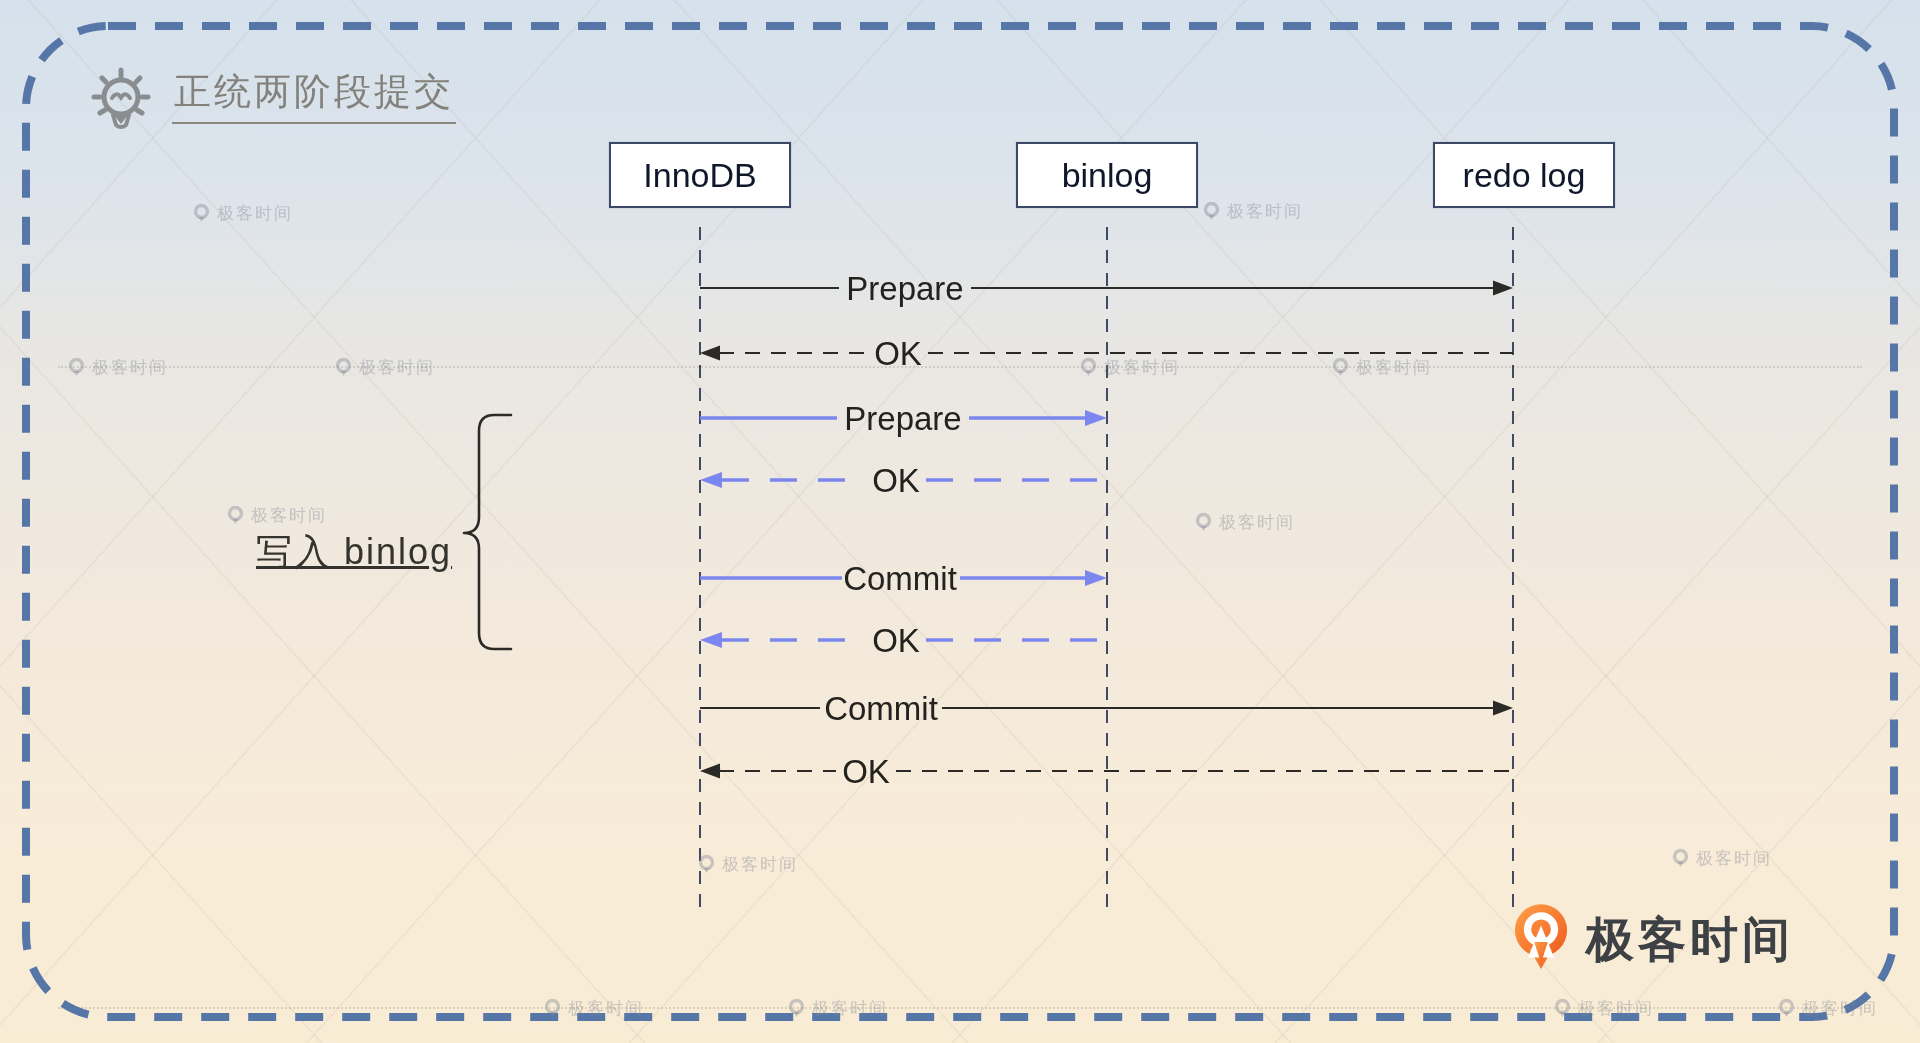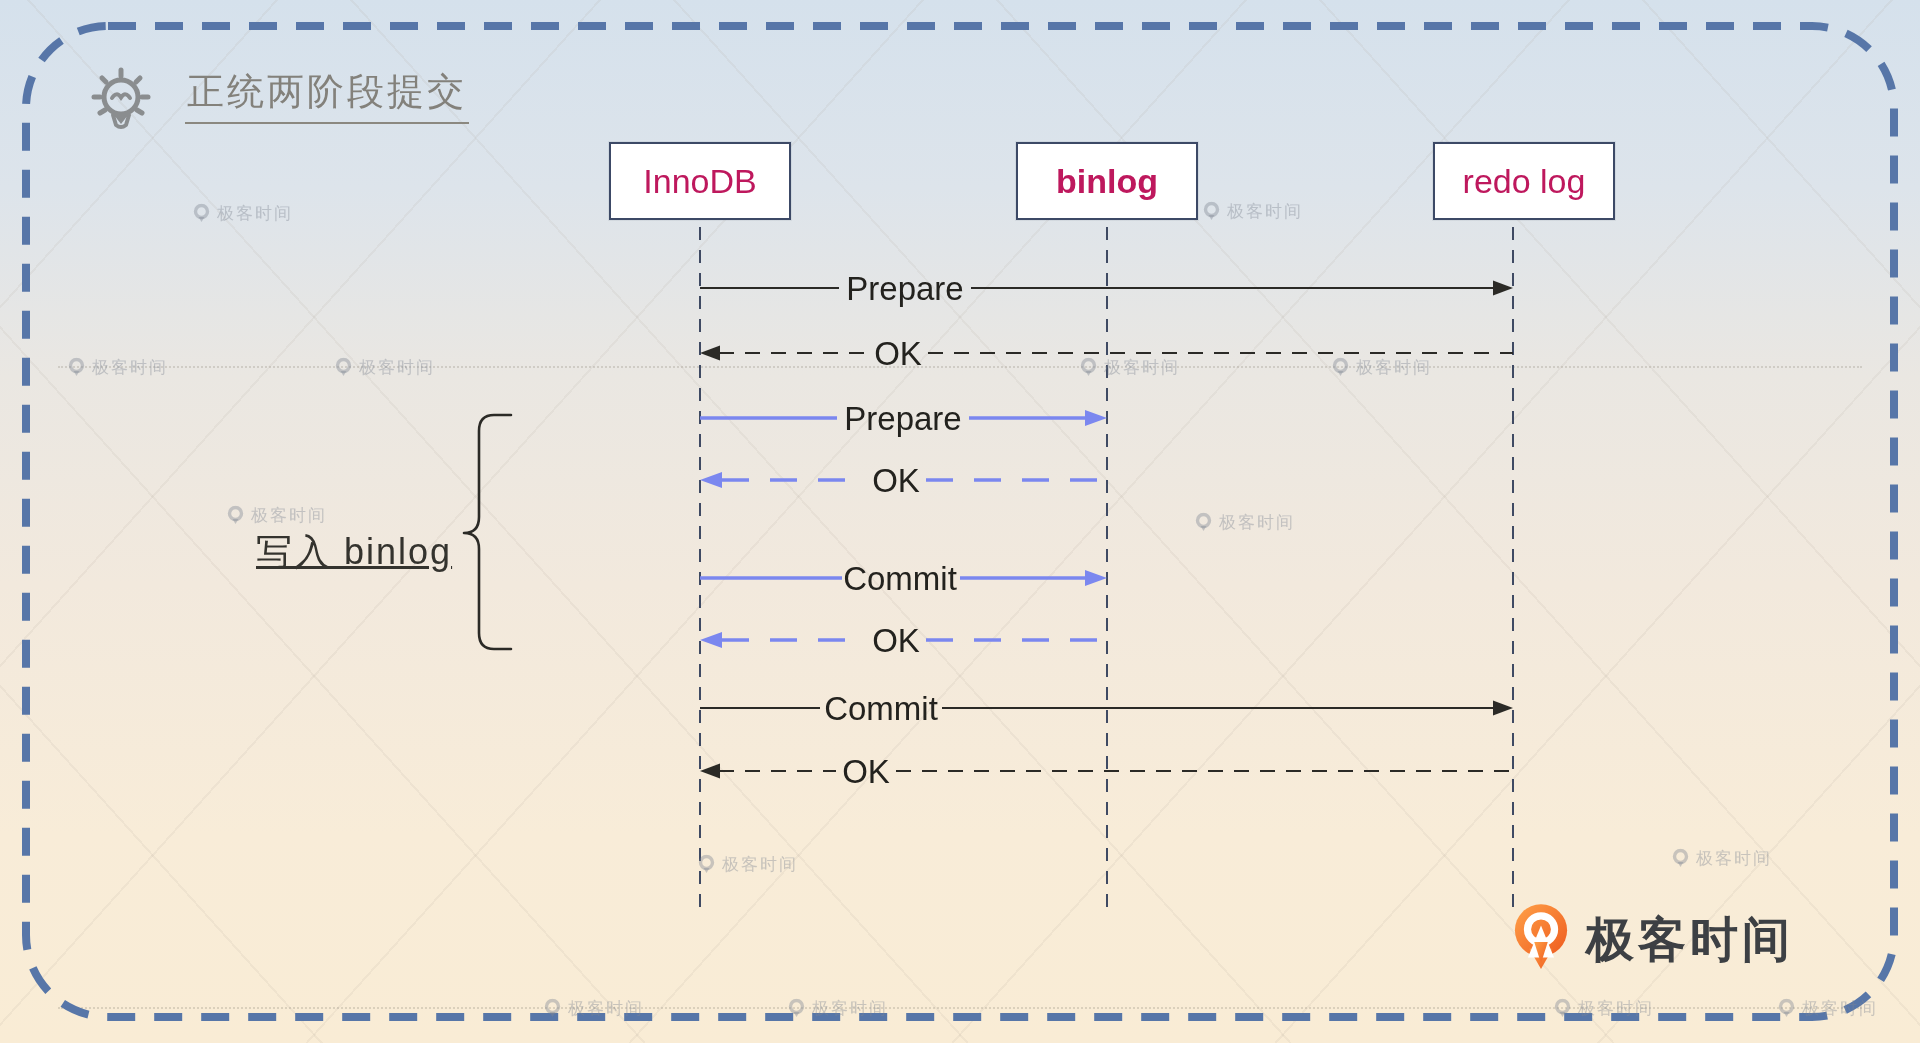--- a/index.html
+++ b/index.html
@@ -13,33 +13,33 @@
     position:absolute; inset:0; pointer-events:none; opacity:.55;
     background-image:
       repeating-linear-gradient(48deg, rgba(168,158,146,0) 0 238px, rgba(168,158,146,.22) 238px 240px),
       repeating-linear-gradient(-48deg, rgba(168,158,146,0) 0 238px, rgba(168,158,146,.22) 238px 240px);
   }
   .dotrow{position:absolute; left:58px; width:1804px; height:0;
     border-top:2px dotted rgba(150,143,130,.30);}
   
   svg.frame,svg.diagram{position:absolute; left:0; top:0;}
   
-  .header{position:absolute; left:88px; top:66px; display:flex; align-items:flex-start; gap:31px;}
+  .header{position:absolute; left:88px; top:66px; display:flex; align-items:flex-start; gap:18px;}
   .bulb{flex:0 0 auto;}
   .page-title{
     font-size:37px; letter-spacing:3px; color:#83817b; padding:6px 2px 9px 2px;
     border-bottom:2px solid #8b8880; line-height:1.1; font-weight:500;
   }
   
   .actor-box{
-    position:absolute; top:142px; width:182px; height:78px; box-sizing:border-box;
+    position:absolute; top:142px; width:182px; height:66px; box-sizing:border-box;
     background:#ffffff; border:2px solid #3c4966; display:flex; align-items:center; justify-content:center;
-    font-size:34px; color:#be185d; box-shadow:0 0 0 1px rgba(60,73,102,.08);
-  }
-  .actor-innodb{left:609px;} .actor-binlog{left:1016px;font-weight:bold;} .actor-redo{left:1422px;margin-left:11px;}
+    font-size:34px; color:#0f172a; box-shadow:0 0 0 1px rgba(60,73,102,.08);
+  }
+  .actor-innodb{left:609px;} .actor-binlog{left:1016px;} .actor-redo{left:1422px;margin-left:11px;}
   
   .diagram text{font-family:"Liberation Sans", sans-serif; font-size:33px; fill:#23221e;}
   
   .brace-label{position:absolute; left:256px; top:528px; font-size:36px; color:#34332e; letter-spacing:2px;text-decoration:underline;}
   
   .wm{
     position:absolute; display:flex; align-items:center; gap:7px; white-space:nowrap;
     transform:translate(-50%,-50%); color:rgba(128,136,148,.40);
     font-size:17px; letter-spacing:2px; pointer-events:none;
   }

